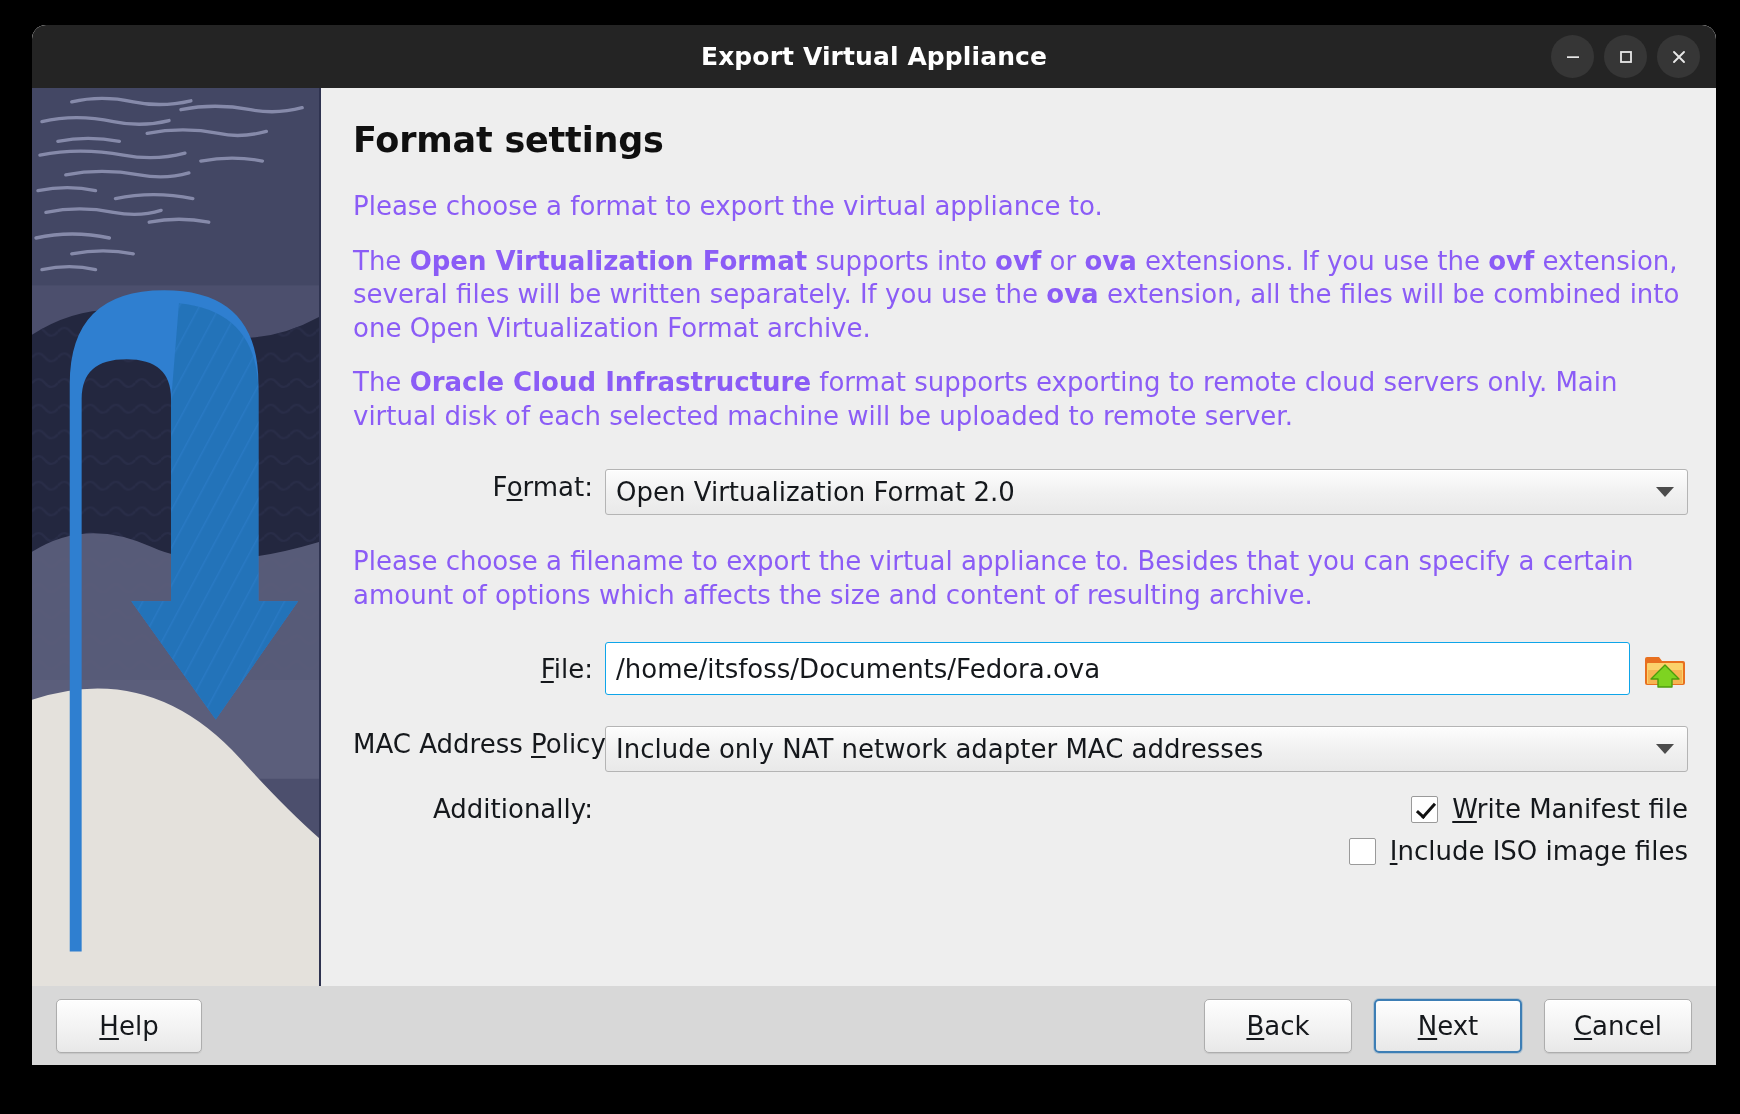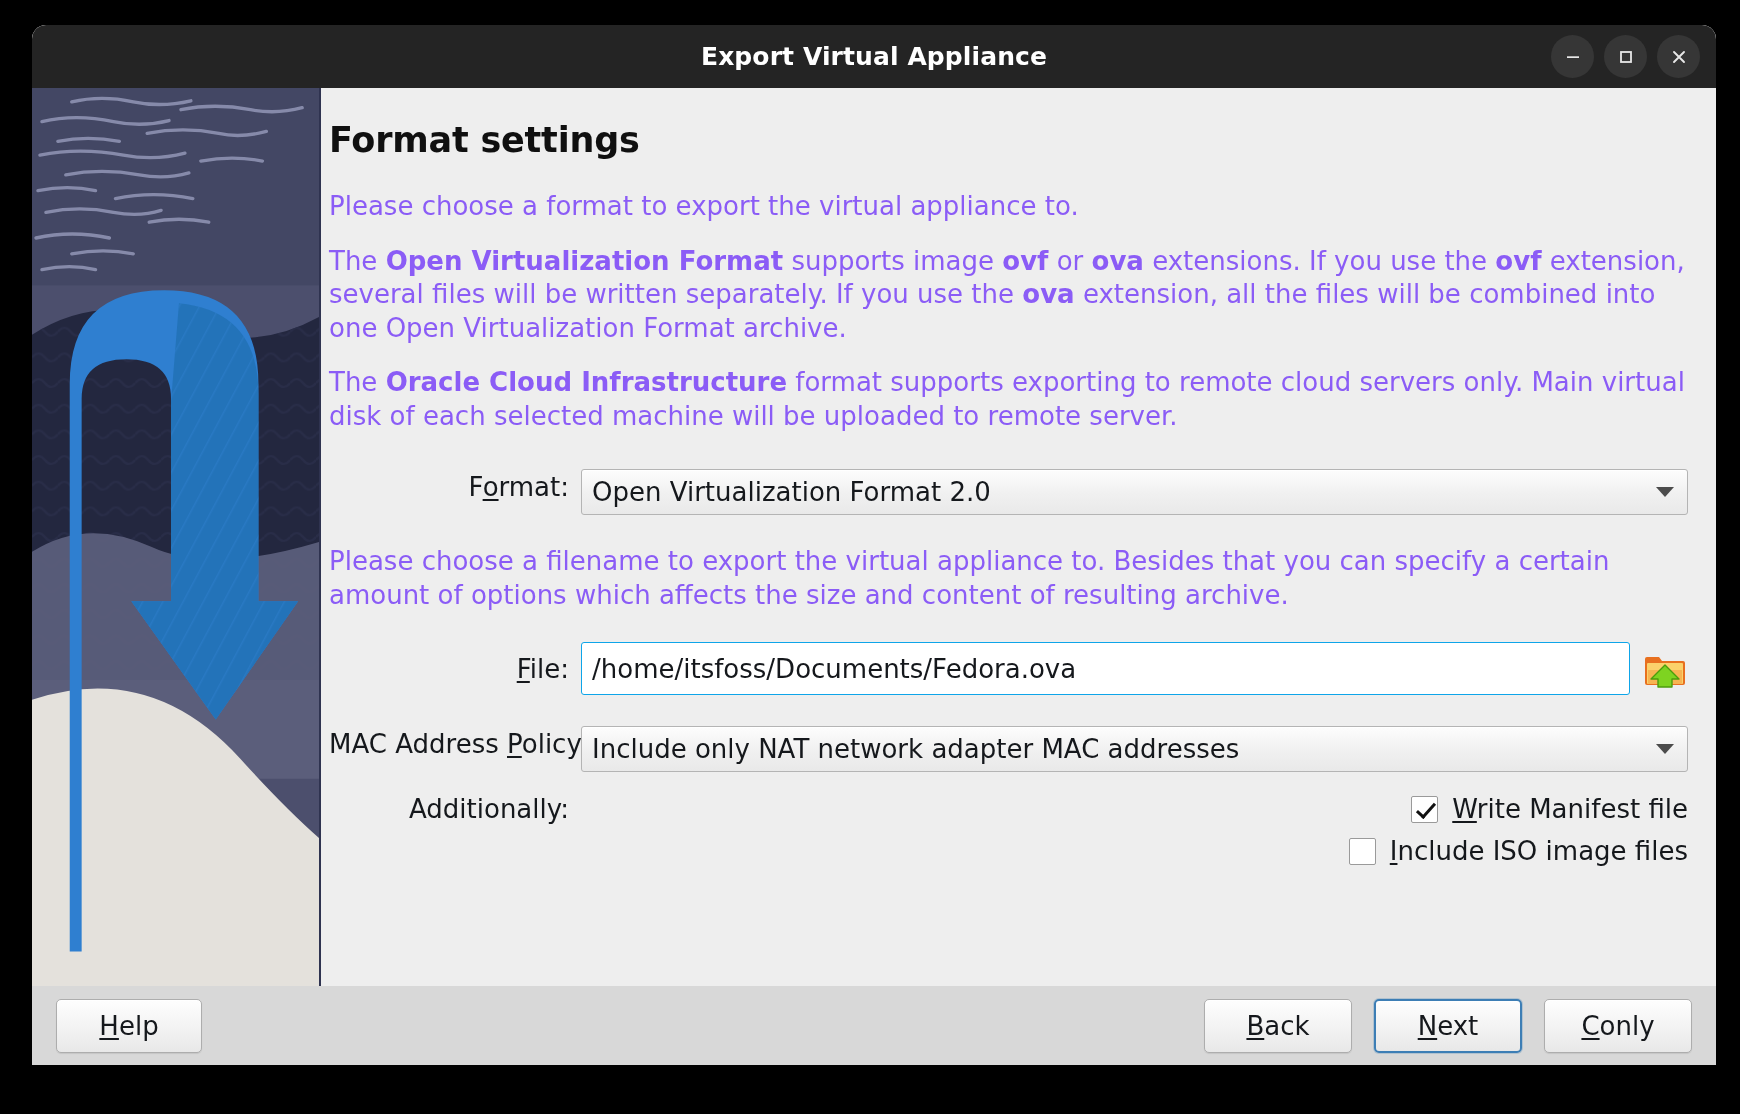--- a/index.html
+++ b/index.html
@@ -81,21 +81,21 @@
     overflow: hidden;
     border-right: 2px solid #2f3350;
     background: #e4e1dc;
   }
   #sidebar svg { display: block; width: 100%; height: 100%; }
 
   
   #content {
     flex: 1 1 auto;
     background: #eeeeee;
-    padding: 32px 28px 0 8px;
+    padding: 32px 28px 0 32px;
     min-width: 0;
     position: relative;
   }
 
   h1#page-heading {
     font-size: 35px;
     font-weight: bold;
     color: #101010;
     margin: 0 0 30px 0;
     letter-spacing: -.2px;
@@ -338,21 +338,21 @@
     </div>
 
     <div id="content">
 
       <h1 id="page-heading">Format settings</h1>
 
       <p class="para">
         <span>Please choose a format to export the virtual appliance to.</span>
       </p>
 
-      <p class="para"><span>The </span><b>Open Virtualization Format</b><span> supports image </span><b>ovf</b><span> or </span><b>ova</b><span> extensions. If you use the </span><b>ovf</b><span> extension, several files will be written separately. If you use the </span><b>ova</b><span> extension, all the files will be combined into one Open Virtualization Format archive.</span></p>
+      <p class="para"><span>The </span><b>Open Virtualization Format</b><span> supports into </span><b>ovf</b><span> or </span><b>ova</b><span> extensions. If you use the </span><b>ovf</b><span> extension, several files will be written separately. If you use the </span><b>ova</b><span> extension, all the files will be combined into one Open Virtualization Format archive.</span></p>
 
       <p class="para tight"><span>The </span><b>Oracle Cloud Infrastructure</b><span> format supports exporting to remote cloud servers only. Main virtual disk of each selected machine will be uploaded to remote server.</span></p>
 
       <div class="form-row" style="margin-bottom:30px;">
         <div class="form-label" style="width:252px;"><span>F</span><span class="u">o</span><span>rmat:</span></div>
         <div class="combo">
           <span>Open Virtualization Format 2.0</span>
           <span class="arrow"></span>
         </div>
       </div>
@@ -412,17 +412,17 @@
     <div class="btn">
         <span class="u">B</span>
         <span>ack</span>
       </div>
     <div class="btn default">
         <span class="u">N</span>
         <span>ext</span>
       </div>
     <div class="btn">
         <span class="u">C</span>
-        <span>only</span>
+        <span>ancel</span>
       </div>
   </div>
 
 </div>
 
 </body></html>

